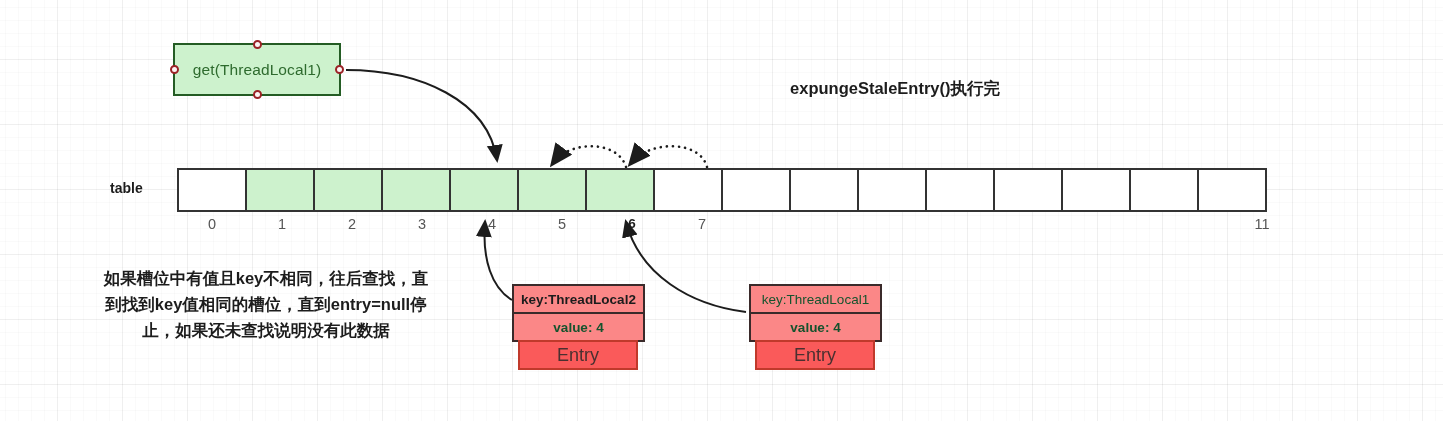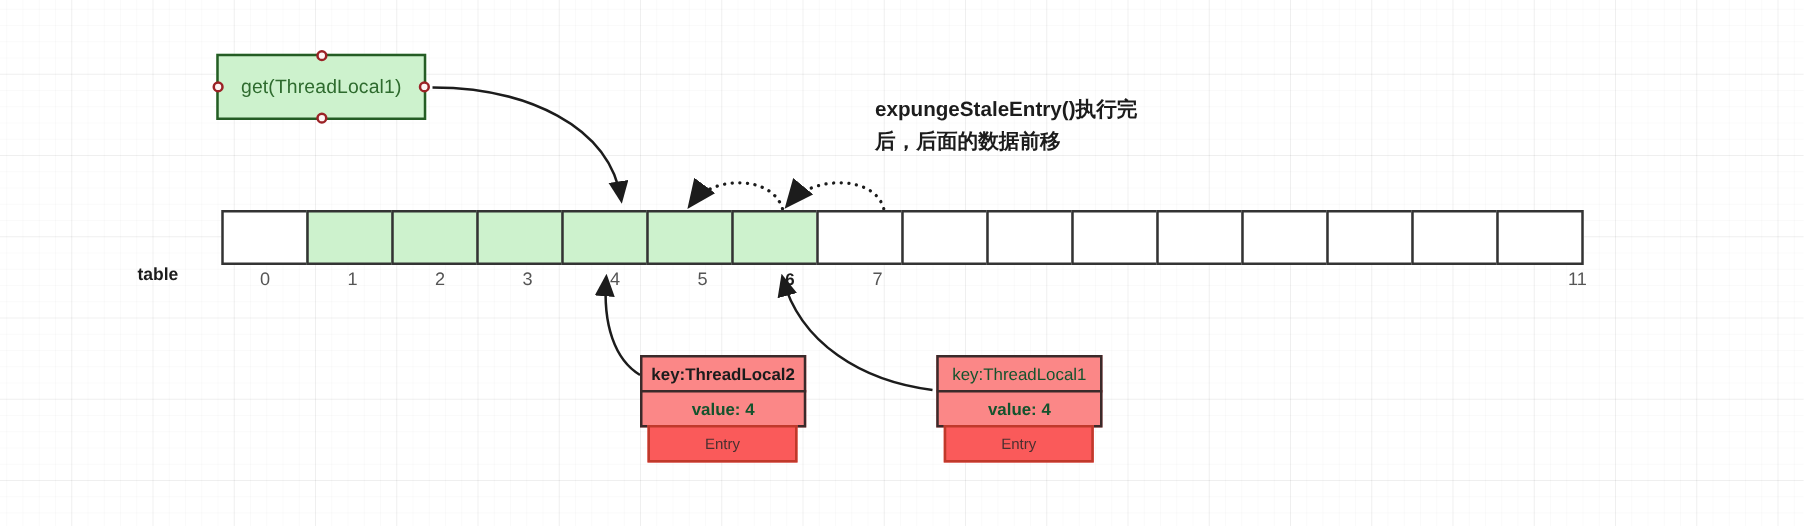--- a/index.html
+++ b/index.html
@@ -66,37 +66,36 @@
   .port.bottom { left: 50%; margin-left: -4.5px; bottom: -5px; }
   .port.left   { top: 50%; margin-top: -4.5px; left: -5px; }
   .port.right  { top: 50%; margin-top: -4.5px; right: -5px; }
 
   
   .title-note {
     position: absolute;
     left: 700px;
     top: 76px;
     width: 300px;
-    text-align: left;
+    text-align: right;
     font-size: 16.5px;
     font-weight: bold;
     line-height: 25px;
     color: #1c1c1c;
     font-family: "Liberation Sans", "DejaVu Sans", sans-serif;
   }
 
   
   .table-label {
     position: absolute;
     left: 110px;
     top: 180px;
     font-size: 14px;
     font-weight: bold;
     color: #1c1c1c;
-    margin-top: 31px;
   }
   .array {
     position: absolute;
     left: 177px;
     top: 168px;
     display: flex;
     height: 44px;
   }
   .cell {
     width: 70px;
@@ -153,21 +152,21 @@
   .entry-row.key.dim { font-weight: normal; color: #14532d; }
   .entry-row.value { width: 133px; margin-top: -2px; font-weight: bold; color: #14532d; }
   .entry-row.name  {
     width: 120px;
     margin-top: -2px;
     margin-left: 6px;
     background: #fa5a5a;
     border-color: #c0392b;
     color: #4a3030;
     font-weight: normal;
-    font-size: 12px;
+    font-size: 18px;
   }
 </style>
 </head>
 <body>
 
 <div id="canvas">
 
   <svg id="links" viewBox="0 0 1443 421">
     <defs>
       <marker id="arrow" markerWidth="9" markerHeight="9" refX="7.5" refY="4" orient="auto" markerUnits="strokeWidth">
@@ -192,21 +191,20 @@
   <div class="method-box">
     <span class="label">get(ThreadLocal1)</span>
     <span class="port top"></span>
     <span class="port bottom"></span>
     <span class="port left"></span>
     <span class="port right"></span>
   </div>
 
   <div class="title-note">
     <div>expungeStaleEntry()执行完</div>
-    <div>后，后面的数据前移</div>
   </div>
 
   <div class="table-label">table</div>
 
   <div class="array">
     <div class="cell"></div>
     <div class="cell filled"></div>
     <div class="cell filled"></div>
     <div class="cell filled"></div>
     <div class="cell filled"></div>
@@ -235,20 +233,25 @@
     <div class="idx"></div>
     <div class="idx"></div>
     <div class="idx"></div>
     <div class="idx"></div>
     <div class="idx"></div>
     <div class="idx"></div>
     <div class="idx"></div>
     <div class="idx">11</div>
   </div>
 
+  <div class="left-note">
+    <div>如果槽位中有值且key不相同，往后查找，直</div>
+    <div>到找到key值相同的槽位，直到entry=null停</div>
+    <div>止，如果还未查找说明没有此数据</div>
+  </div>
 
   <div class="entry-group" style="left:512px; top:284px;text-align:center;">
     <div class="entry-row key">key:ThreadLocal2</div>
     <div class="entry-row value">value: 4</div>
     <div class="entry-row name">Entry</div>
   </div>
 
   <div class="entry-group" style="left:749px; top:284px;">
     <div class="entry-row key dim">key:ThreadLocal1</div>
     <div class="entry-row value">value: 4</div>

